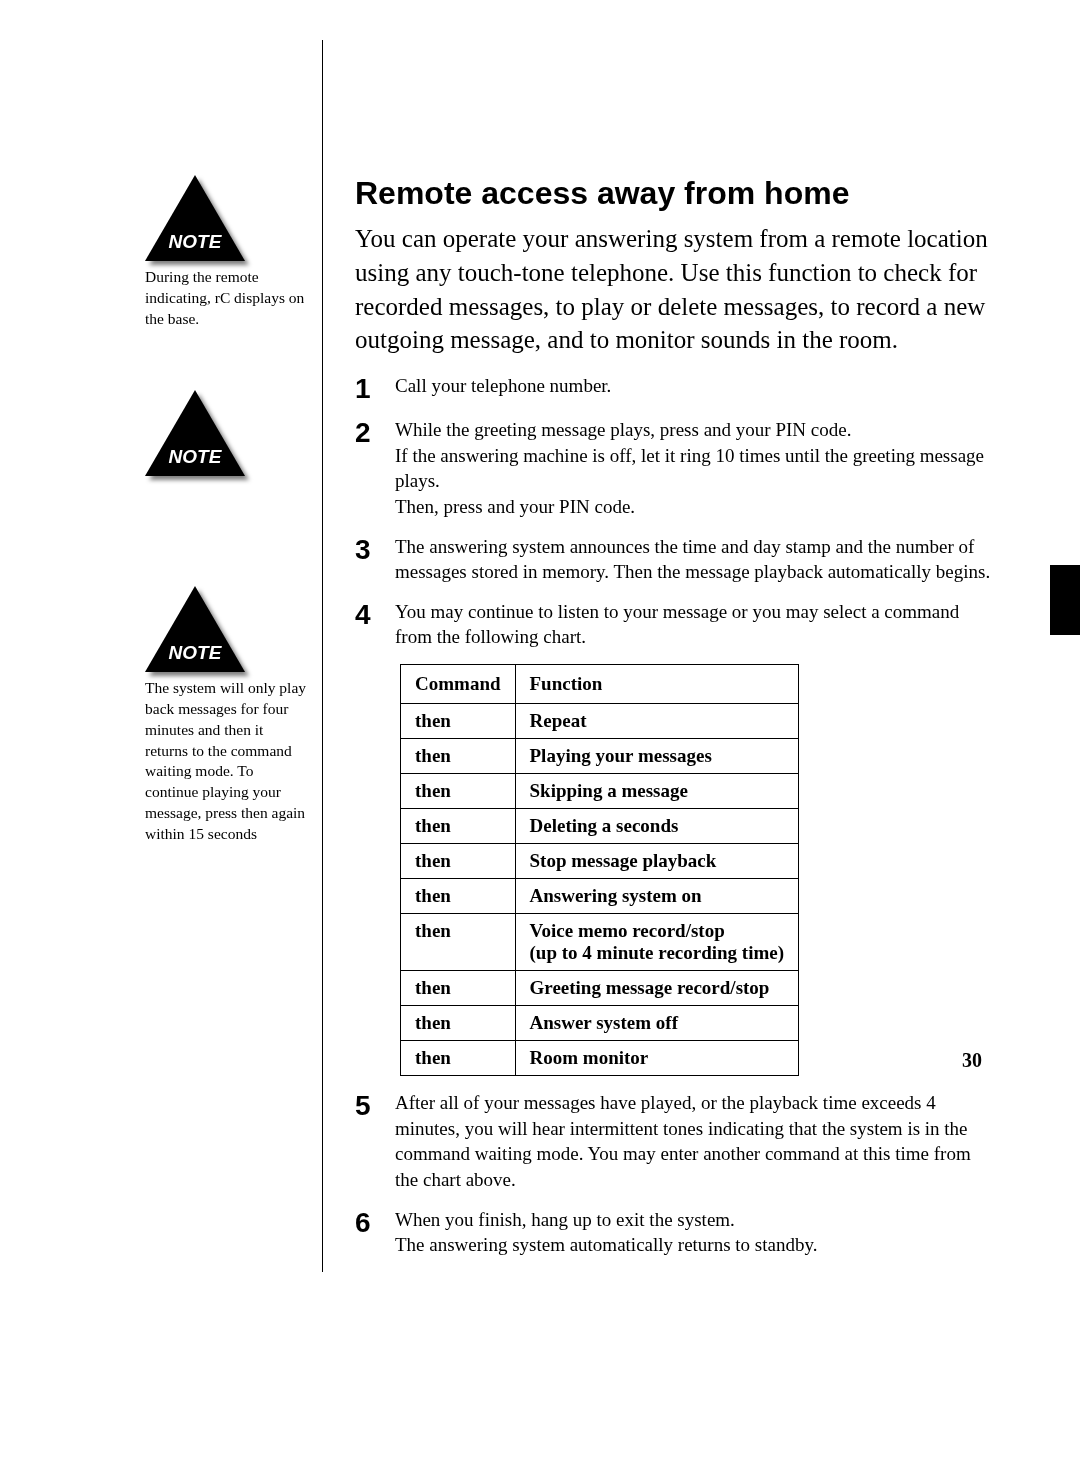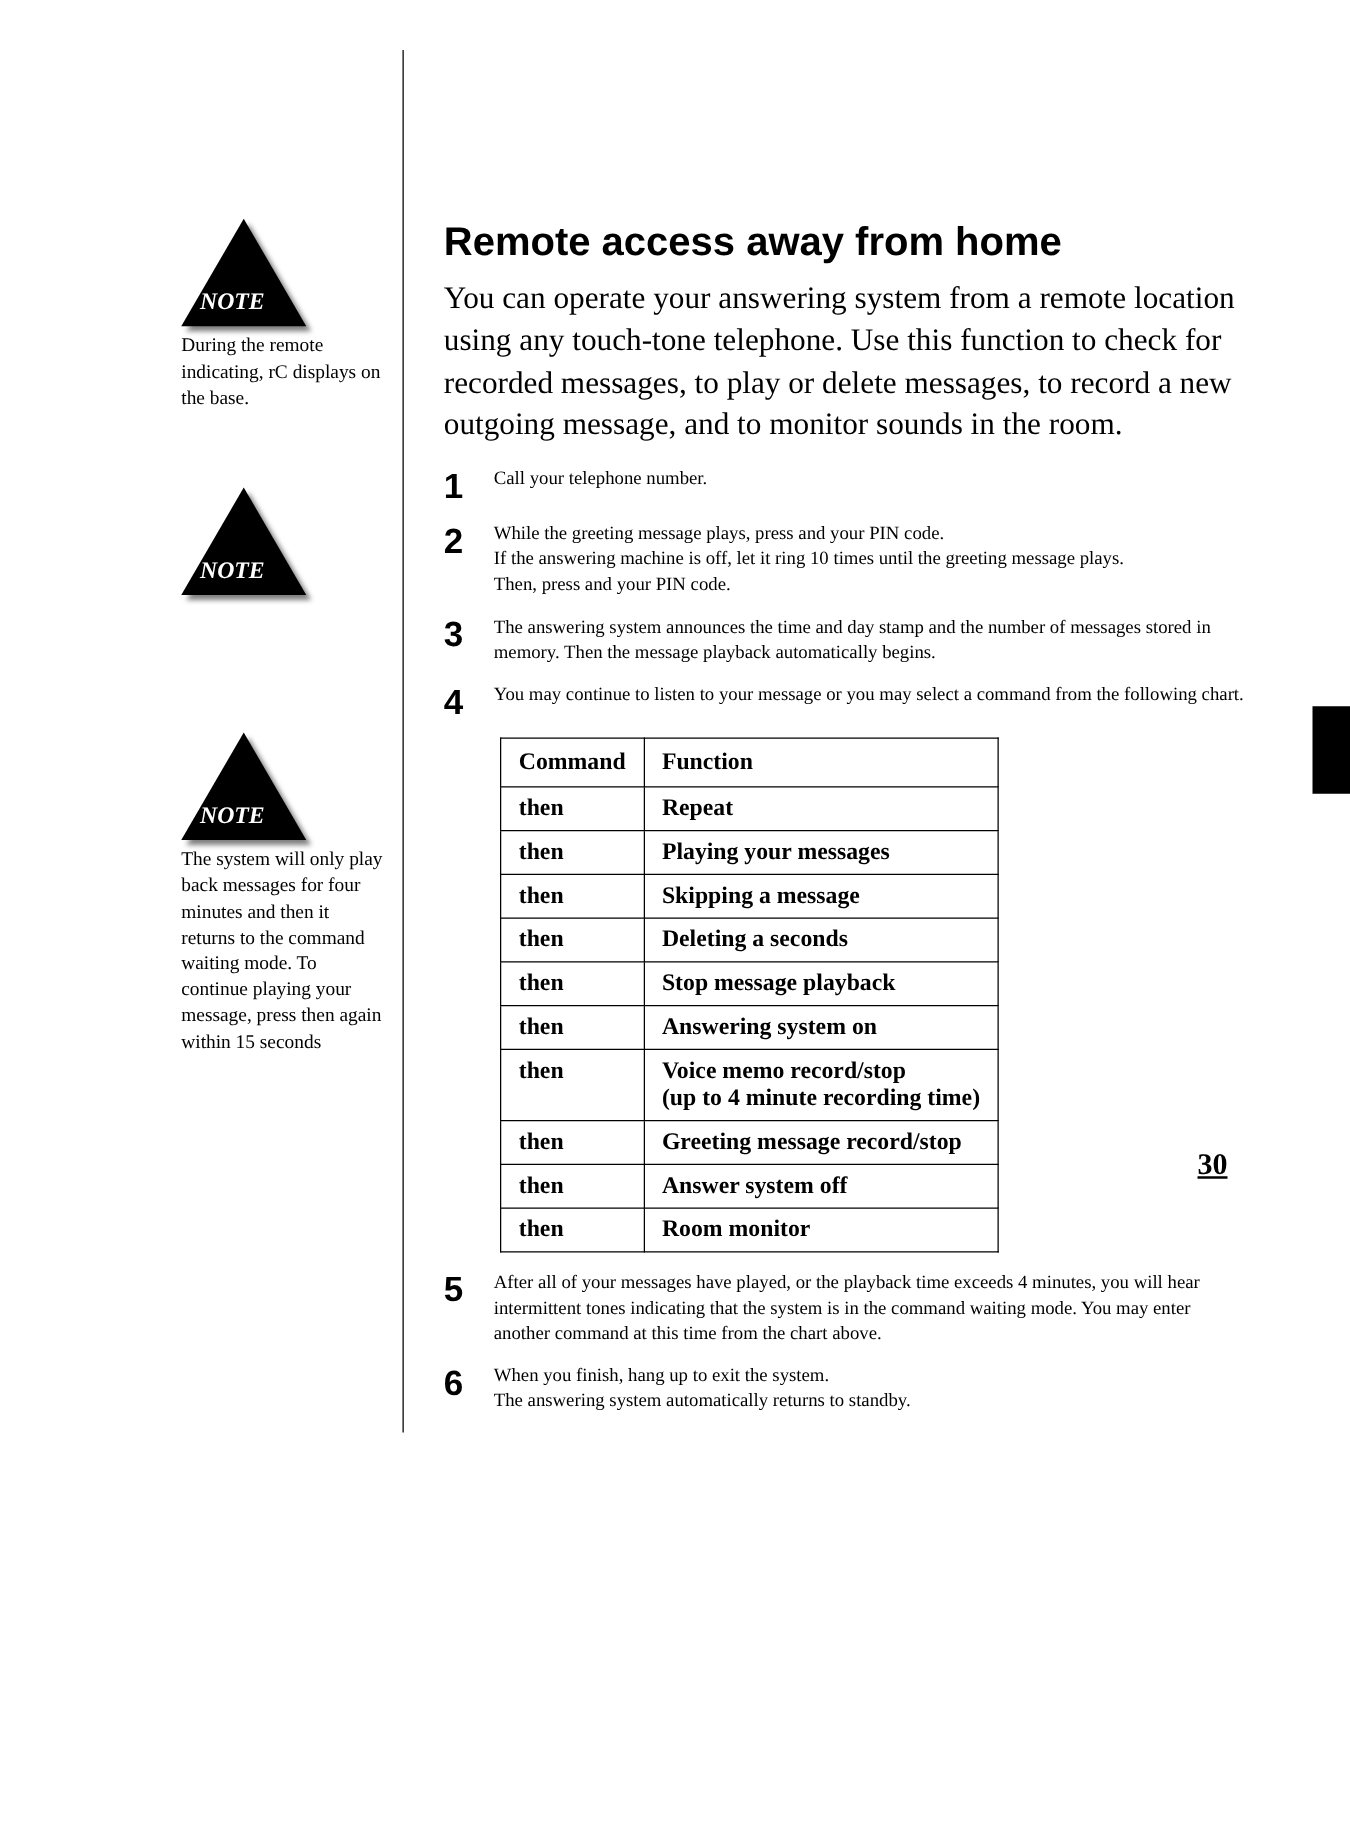--- a/index.html
+++ b/index.html
@@ -32,25 +32,26 @@
       border-bottom: 86px solid #000;
       position: relative;
       margin-bottom: 6px;
       filter: drop-shadow(4px 4px 2px rgba(0,0,0,0.5));
     }
     .note-triangle-text {
       position: absolute;
       top: 56px;
       left: -35px;
       width: 70px;
+      text-align: center;
       color: #fff;
       font-style: italic;
       font-weight: bold;
       font-size: 19px;
-      font-family: Liberation Serif, serif;
+      font-family: Liberation Sans, sans-serif;
     }
     .note-text {
       font-size: 15.5px;
       line-height: 1.35;
       font-family: 'Times New Roman', serif;
     }
     .divider {
       position: absolute;
       left: 322px;
       top: 40px;
@@ -81,21 +82,21 @@
     .step-num {
       width: 40px;
       flex-shrink: 0;
       font-size: 28px;
       font-weight: bold;
       font-family: Arial, sans-serif;
       line-height: 1;
       padding-top: 2px;
     }
     .step-text {
-      font-size: 15px;
+      font-size: 19px;
       line-height: 1.35;
       flex: 1;
     }
     .command-table {
       border-collapse: collapse;
       margin: 12px 0 14px 45px;
       font-size: 19px;
     }
     .command-table th {
       text-align: left;
@@ -106,23 +107,22 @@
     .command-table td {
       padding: 6px 14px;
       border: 1px solid #000;
       vertical-align: top;
       font-weight: bold;
     }
     .page-num {
       position: absolute;
       right: 98px;
       bottom: 240px;
-      font-size: 24px;
-      font-weight: bold;
-      text-decoration: underline;
+      font-size: 20px;
+      font-weight: bold;
     }
     .right-tab {
       position: absolute;
       right: 0;
       top: 565px;
       width: 30px;
       height: 70px;
       background: #000;
     }
   </style>

